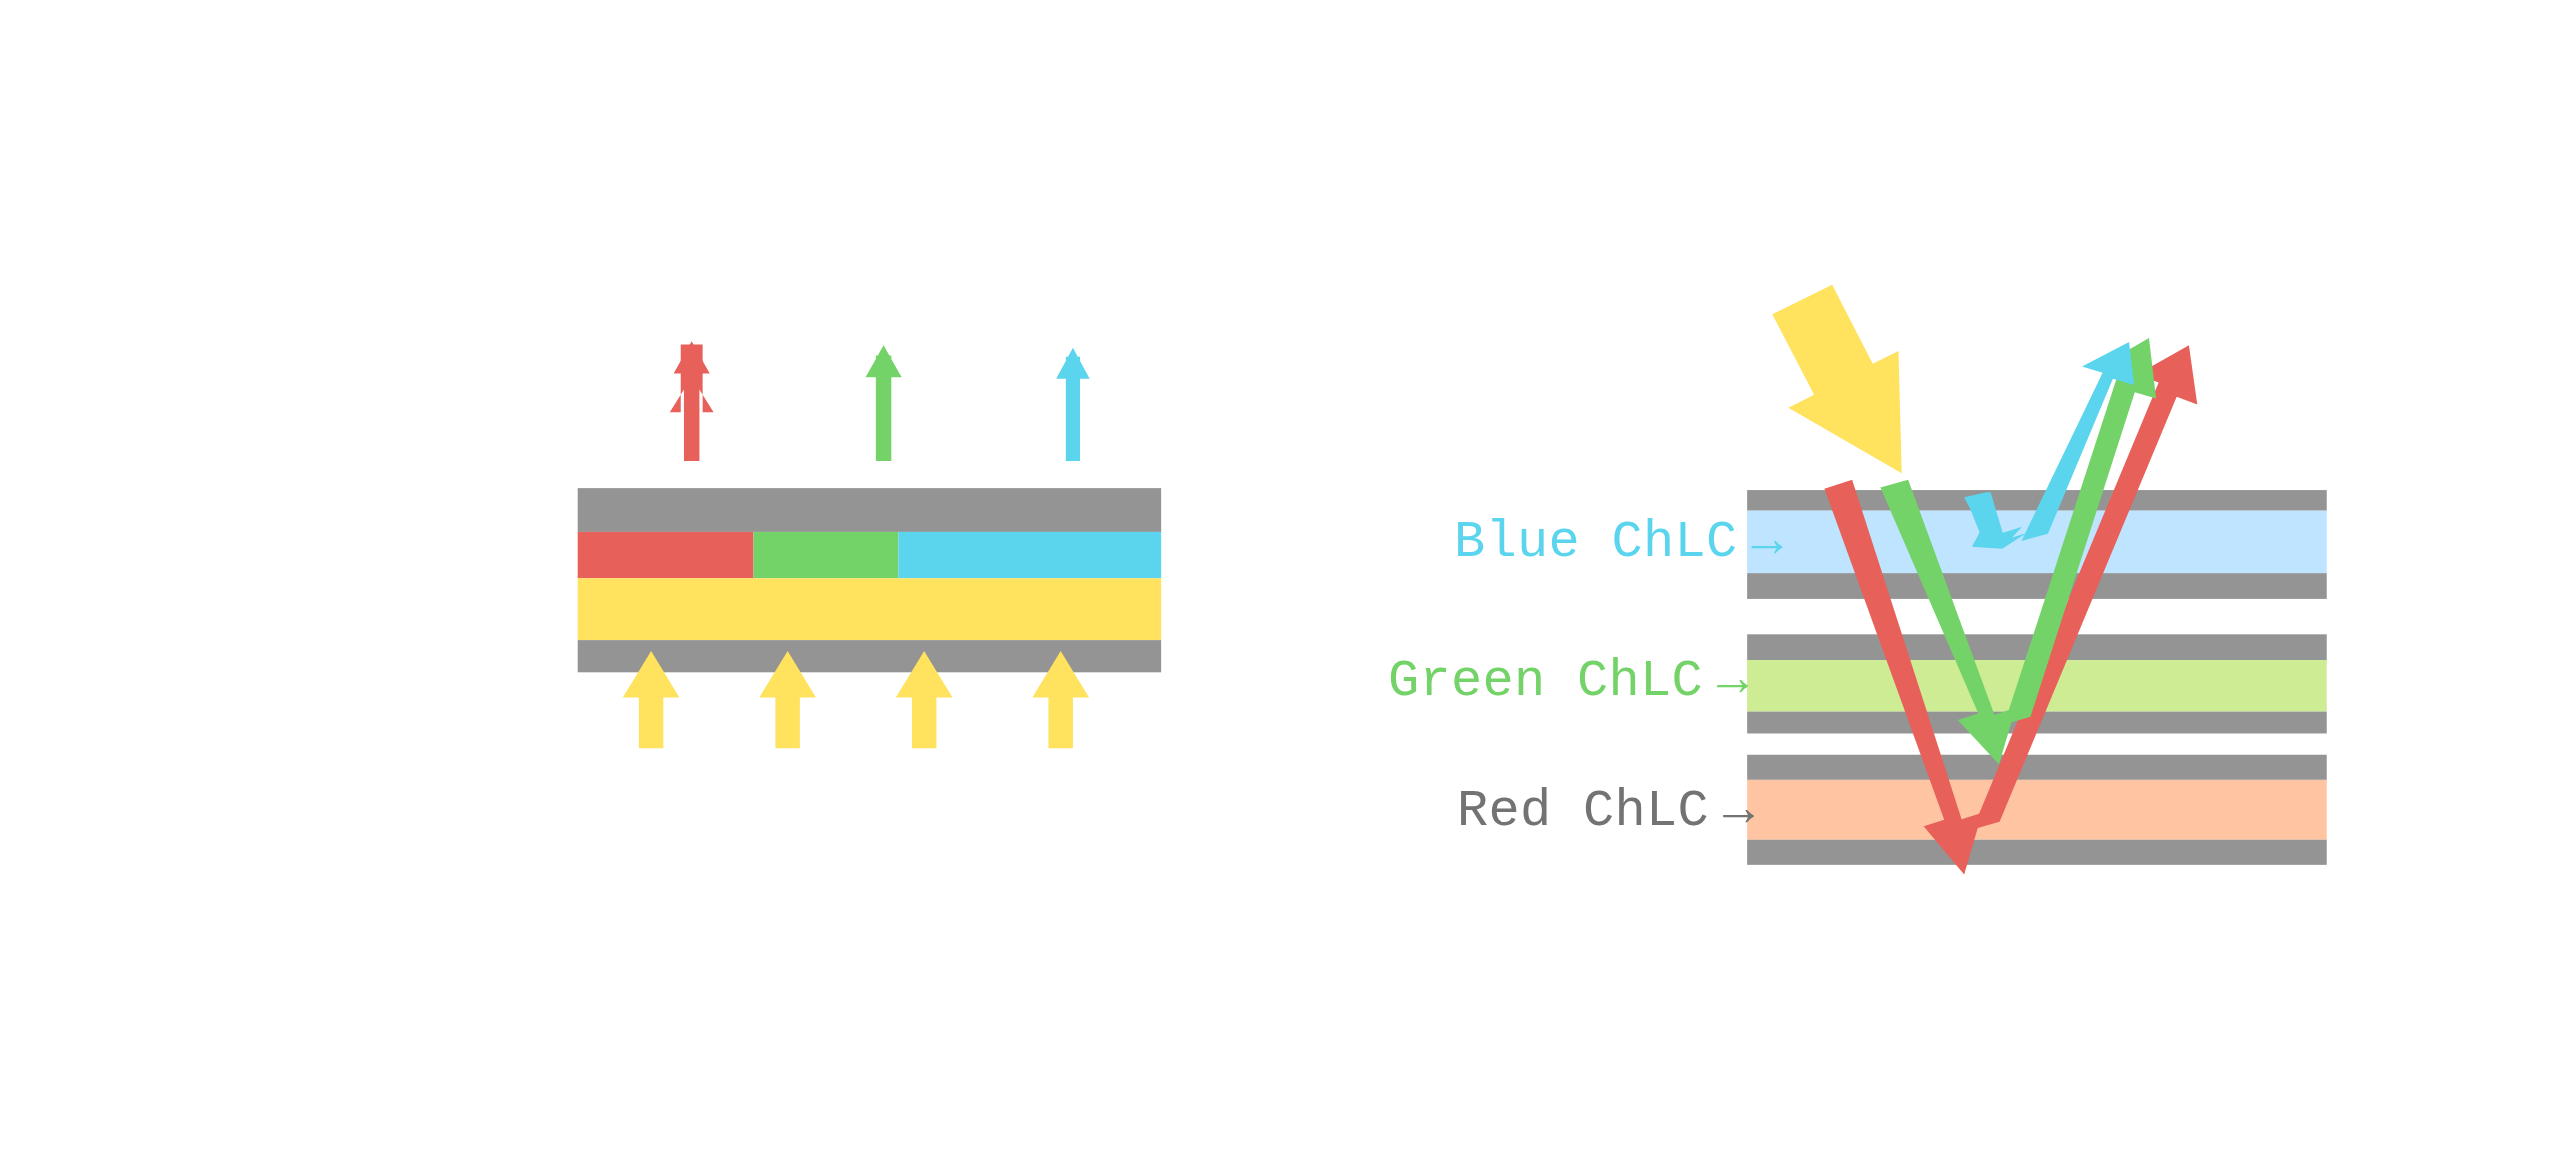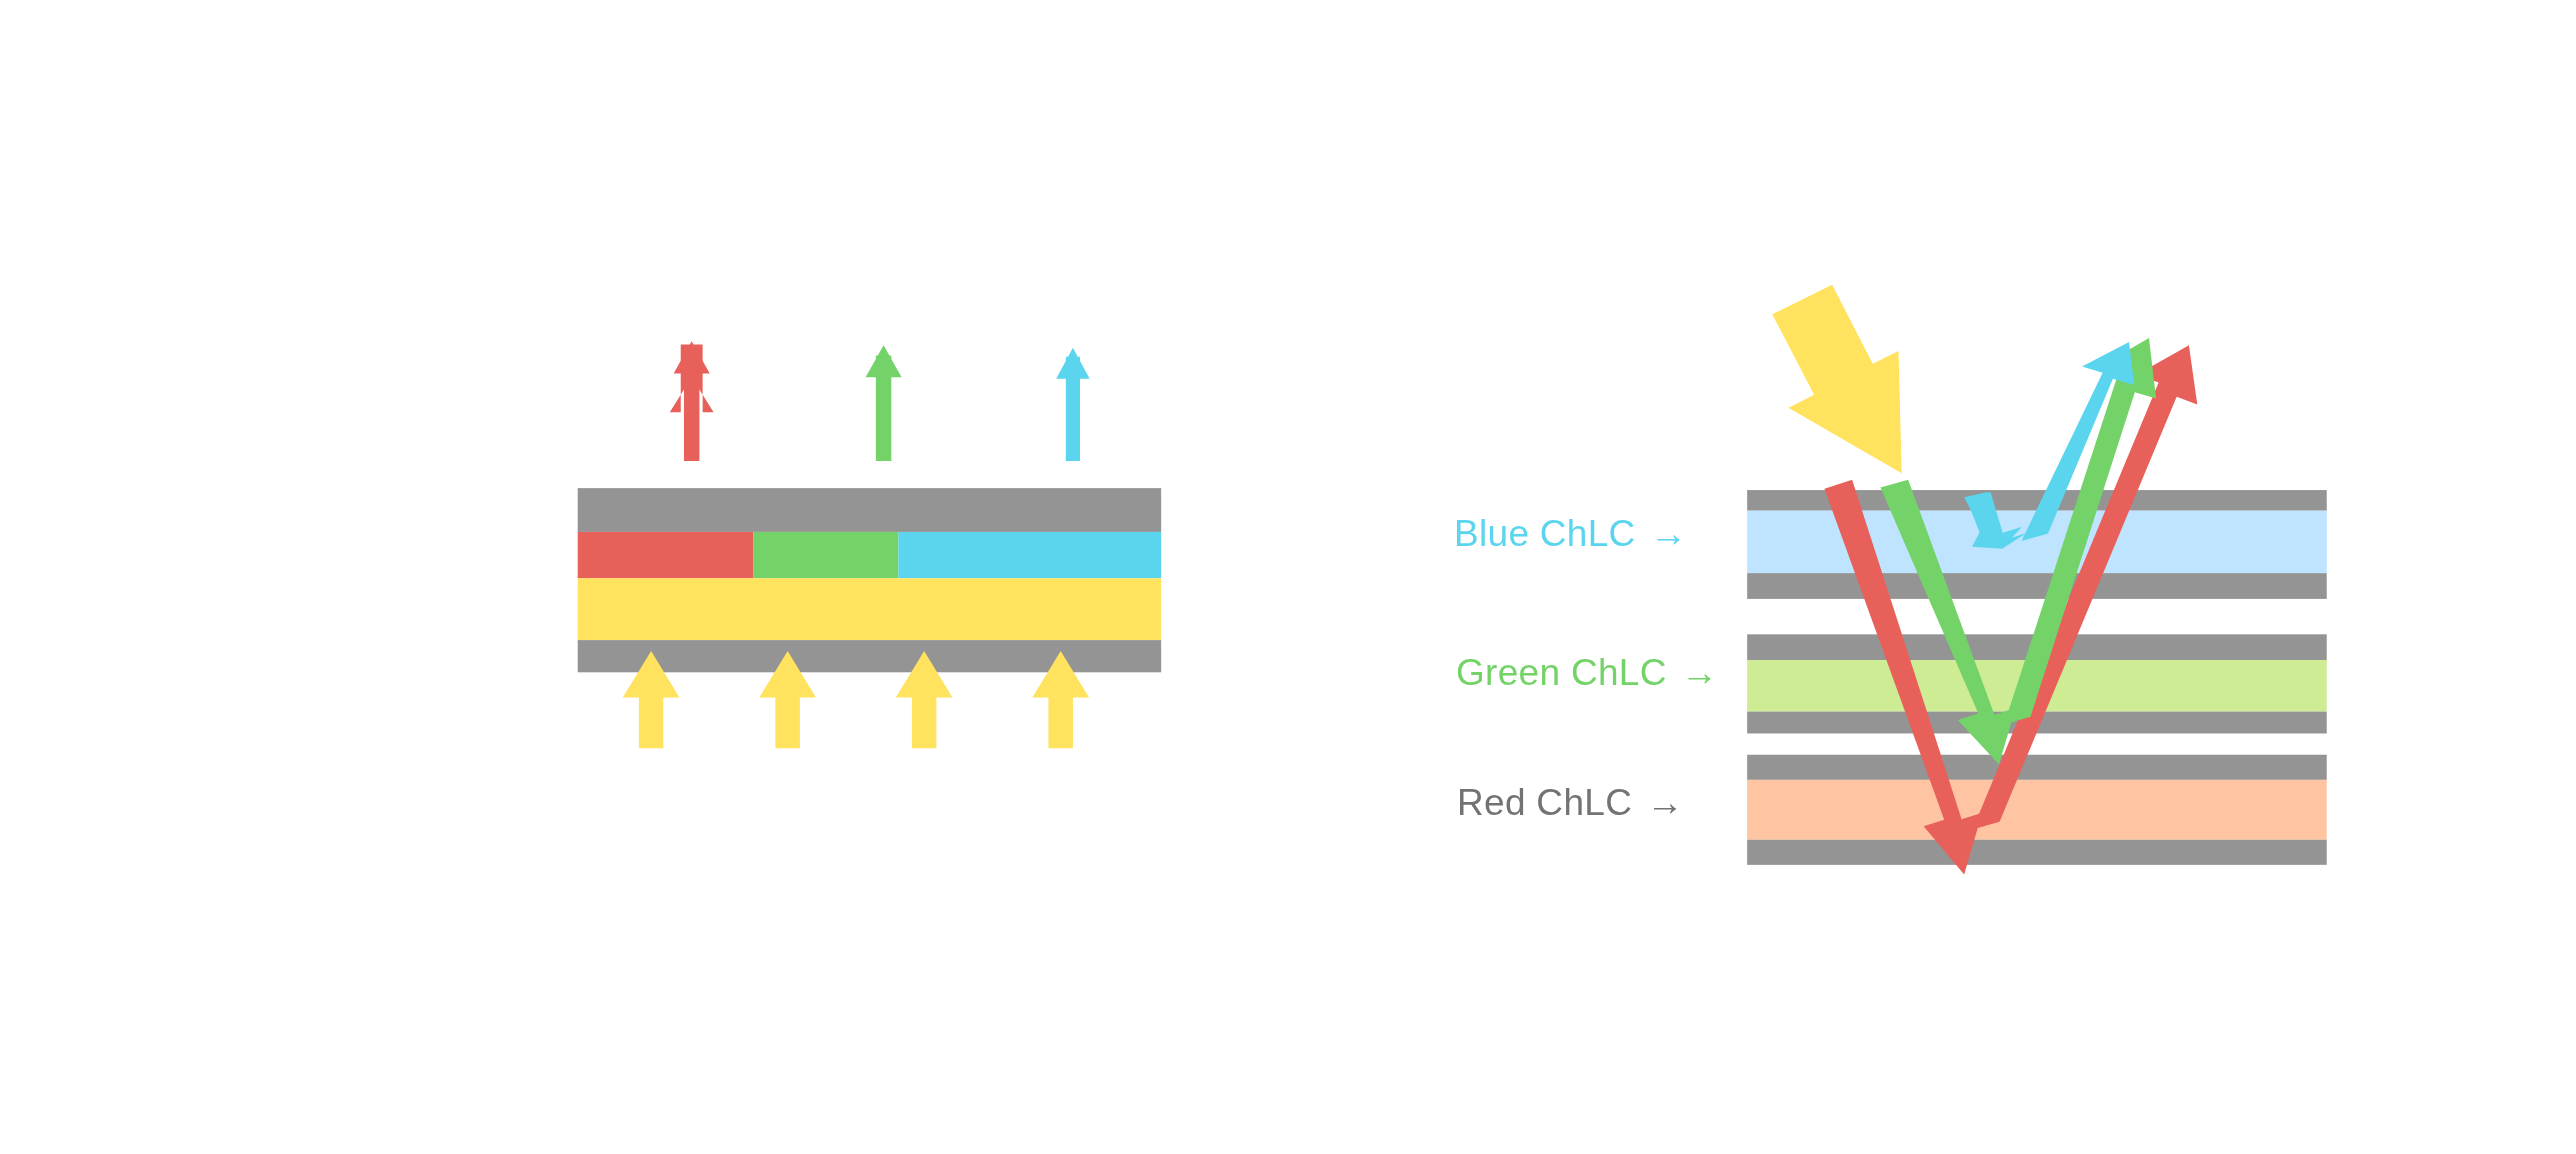--- a/index.html
+++ b/index.html
@@ -4,22 +4,22 @@
 <style>
   html,body{margin:0;padding:0;background:#ffffff;}
   body{
     width:2576px;height:1154px;position:relative;overflow:hidden;
     font-family:"Liberation Sans","DejaVu Sans",sans-serif;
   }
   .canvas{position:absolute;inset:0;}
   svg.fig{position:absolute;left:0;top:0;width:2576px;height:1154px;}
   .lbl{
     position:absolute;white-space:nowrap;
-    font-family:Liberation Sans, sans-serif;
-    font-weight:400;font-size:37px;letter-spacing:0.3px;
+    font-family:Liberation Mono, monospace;
+    font-weight:400;font-size:52px;letter-spacing:0.3px;
   }
   .lbl-blue{color:#5BD5EE;}
   .lbl-green{color:#74D368;}
   .lbl-red{color:#737373;}
   .lbl-row{display:flex;align-items:center;gap:14px;}
   .lbl-arrow{display:inline-block;}
 </style>
 </head>
 <body>
 
@@ -101,21 +101,21 @@
       <path fill="#5BD5EE" d="M3053 773 L3091 764 L3113 838 L3146 828 L3109 852 L3062 849 L3074 827 Z"></path>
 
     </g>
   </svg>
 
   <div class="lbl lbl-blue lbl-row" style="left:1454px;top:513px;">
     <span>Blue ChLC</span>
     <span class="lbl-arrow">→</span>
   </div>
 
-  <div class="lbl lbl-green lbl-row" style="left:1456px;top:652px;">
+  <div class="lbl lbl-green lbl-row" style="left:1388px;top:652px;">
     <span>Green ChLC</span>
     <span class="lbl-arrow">→</span>
   </div>
 
   <div class="lbl lbl-red lbl-row" style="left:1457px;top:782px;">
     <span>Red ChLC</span>
     <span class="lbl-arrow">→</span>
   </div>
 
 </div>

